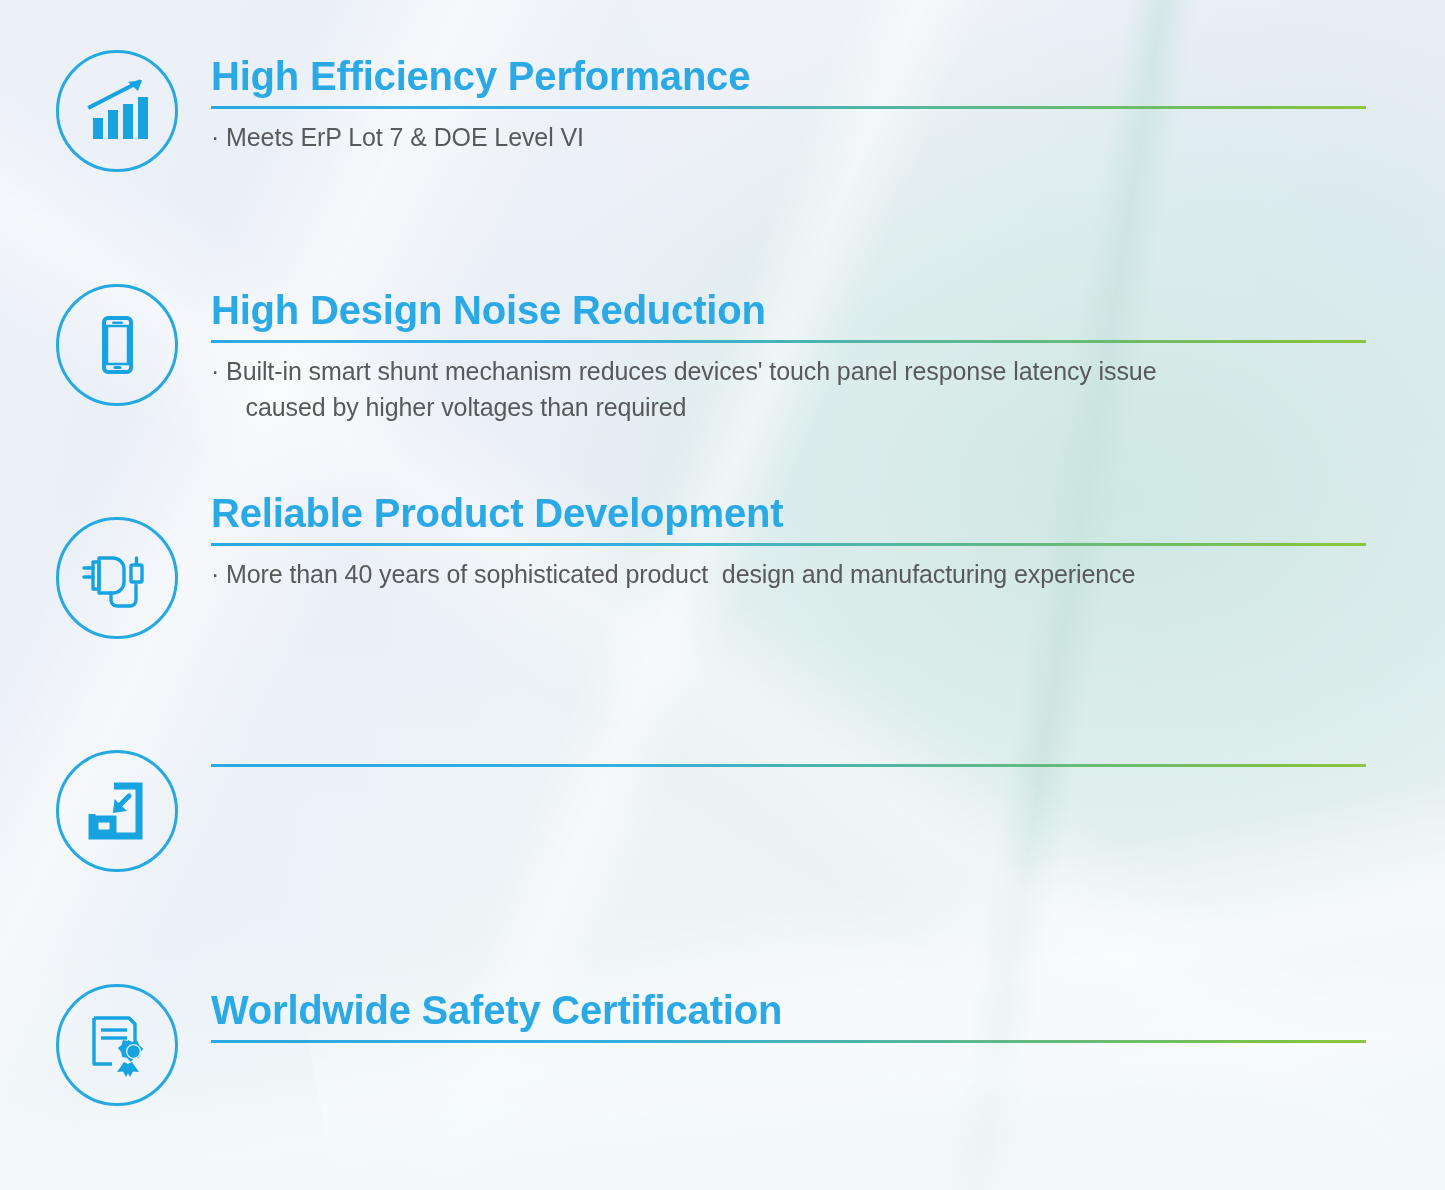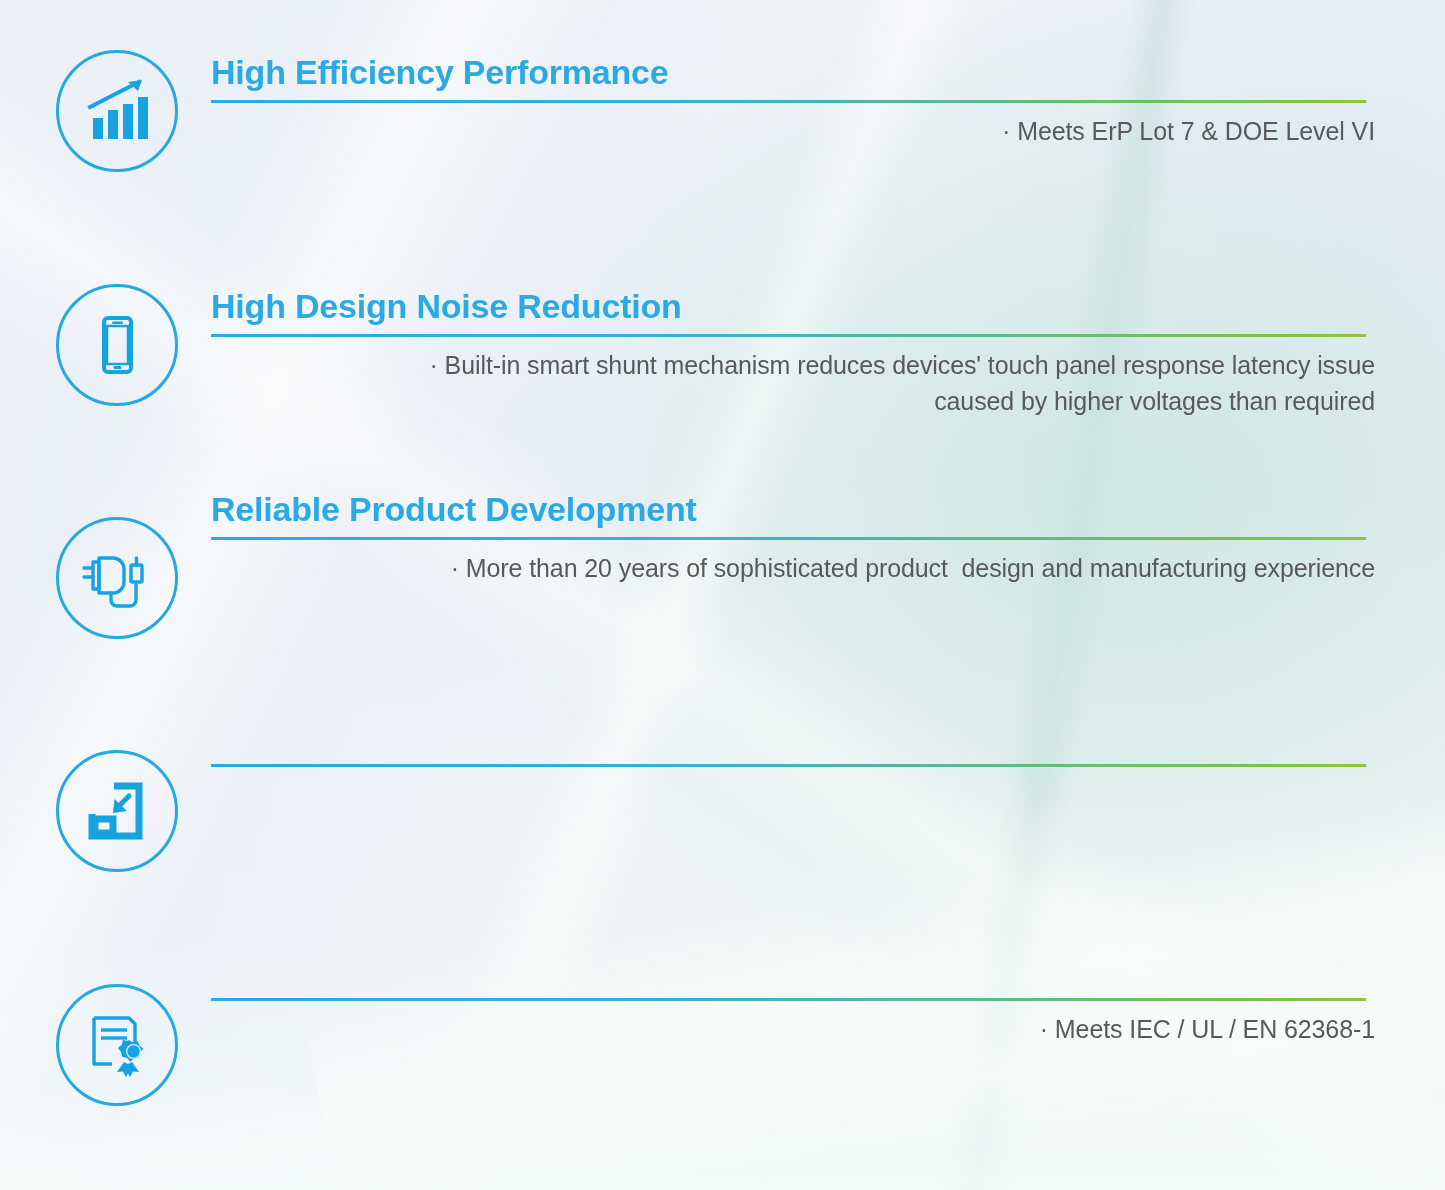--- a/index.html
+++ b/index.html
@@ -109,21 +109,21 @@
     justify-content: center;
   }
   .icon-badge svg { display: block; }
 
   .content {
     position: absolute;
     left: 211px;
     width: 1164px;
   }
   .f-title {
-    font-size: 34px;
+    font-size: 40px;
     font-weight: bold;
     color: #2ba9e5;
     letter-spacing: -0.2px;
     line-height: 1.05;
     white-space: nowrap;
   }
   .f-rule {
     width: 1155px;
     height: 3px;
     margin-top: 9px;
@@ -134,21 +134,20 @@
     font-size: 25px;
     color: #58595b;
     line-height: 1.45;
     letter-spacing: -0.1px;
   }
   .f-body .bullet-line {
     display: block;
     text-indent: -14px;
     padding-left: 14px;
     white-space: pre-wrap;
-    text-align: right;
   }
 </style>
 </head>
 <body>
 
 <div id="page">
 
   <div class="bg-layer bg-teal"></div>
   <div class="bg-layer bg-leftwash"></div>
   <div class="streak streak-a"></div>
@@ -215,21 +214,21 @@
             <path d="M32 50 V57 a6 6 0 0 0 6 6 h13 a6 6 0 0 0 6 -6 V42"></path>
             <rect x="52" y="22" width="11" height="17" rx="1.5"></rect>
             <path d="M57.5 15 V22"></path>
           </g>
         </svg>
       </div>
       <div class="content" style="top:492px">
         <div class="f-title">Reliable Product Development</div>
         <div class="f-rule"></div>
         <div class="f-body">
-          <span class="bullet-line">· More than 20 years of sophisticated product  design and manufacturing experience</span>
+          <span class="bullet-line">· More than 40 years of sophisticated product  design and manufacturing experience</span>
         </div>
       </div>
     </div>
 
     <div class="feature" style="top:0">
       <div class="icon-badge" style="top:750px">
         <svg width="68" height="68" viewBox="0 0 68 68" aria-hidden="true">
           <g fill="none" stroke="#17a2e0" stroke-width="7">
             <path d="M9 37 V59 H56 V9 H31"></path>
             <rect x="12" y="42" width="18" height="14"></rect>
@@ -256,21 +255,19 @@
           </g>
           <path d="M42 52 L35 62 L41 61.5 L44 67 L50 56 Z" fill="#17a2e0"></path>
           <path d="M50 52 L57 62 L51 61.5 L48 67 L42 56 Z" fill="#17a2e0"></path>
           <path d="M46 30
                    l4.6 2.0 4.9 -1.1 2.0 4.6 3.9 3.2 -3.2 3.9 -1.1 4.9 -4.9 1.1 -3.9 3.2 -3.2 -3.9 -4.9 -1.1 -1.1 -4.9 -3.2 -3.9 3.9 -3.2 1.1 -4.9 4.9 1.1 Z" fill="#17a2e0"></path>
           <circle cx="51.5" cy="41.5" r="7.5" fill="#e8f2f6"></circle>
           <circle cx="51.5" cy="41.5" r="6.2" fill="#17a2e0"></circle>
         </svg>
       </div>
       <div class="content" style="top:989px">
-        <div class="f-rule"></div>
-        <div class="f-body">
-          <span class="bullet-line">· Meets IEC / UL / EN 62368-1</span>
-        </div>
+        <div class="f-title">Worldwide Safety Certification</div>
+        <div class="f-rule"></div>
       </div>
     </div>
 
   </div>
 </div>
 
 </body></html>

